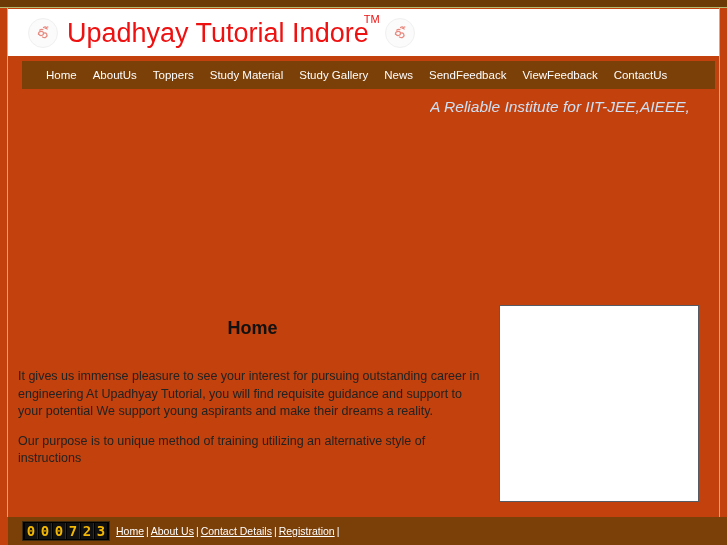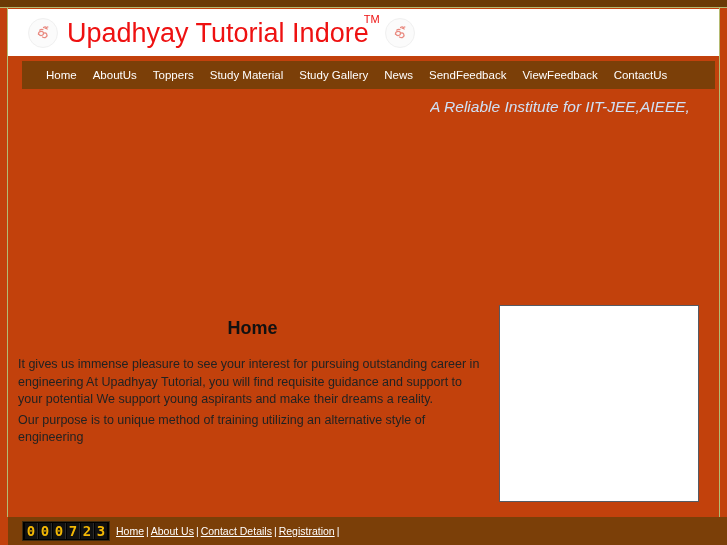--- a/index.html
+++ b/index.html
@@ -165,21 +165,21 @@
     font-weight: bold;
     color: #111111;
   }
   .body-copy {
     position: absolute;
     left: 10px;
     top: 56px;
     width: 465px;
   }
   .body-copy p {
-    margin: 0 0 3px 0;
+    margin: 12px 0 3px 0;
     font-size: 12.5px;
     line-height: 17.5px;
     color: #222222;
   }
 
   
   .img-box {
     position: absolute;
     left: 491px;
     top: 5px;
@@ -300,21 +300,21 @@
   </nav>
 
   <div class="tagline">A Reliable Institute for IIT-JEE,AIEEE,</div>
 
   <main class="content">
 
     <h1 class="page-title">Home</h1>
 
     <div class="body-copy">
       <p>It gives us immense pleasure to see your interest for pursuing outstanding career in engineering At Upadhyay Tutorial, you will find requisite guidance and support to your potential We support young aspirants and make their dreams a reality.</p>
-      <p>Our purpose is to unique method of training utilizing an alternative style of engineering</p>
+      <p>Our purpose is to unique method of training utilizing an alternative style of instructions</p>
     </div>
 
     <div class="img-box"></div>
 
   </main>
 
   <footer class="footer">
 
     <div class="counter">
       <span class="digit">0</span>

